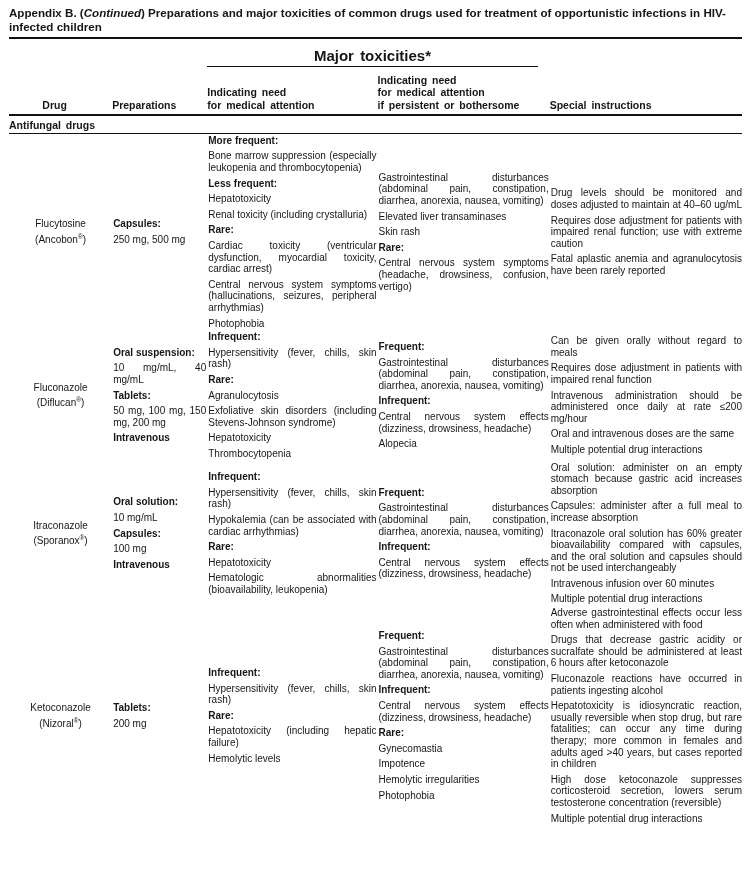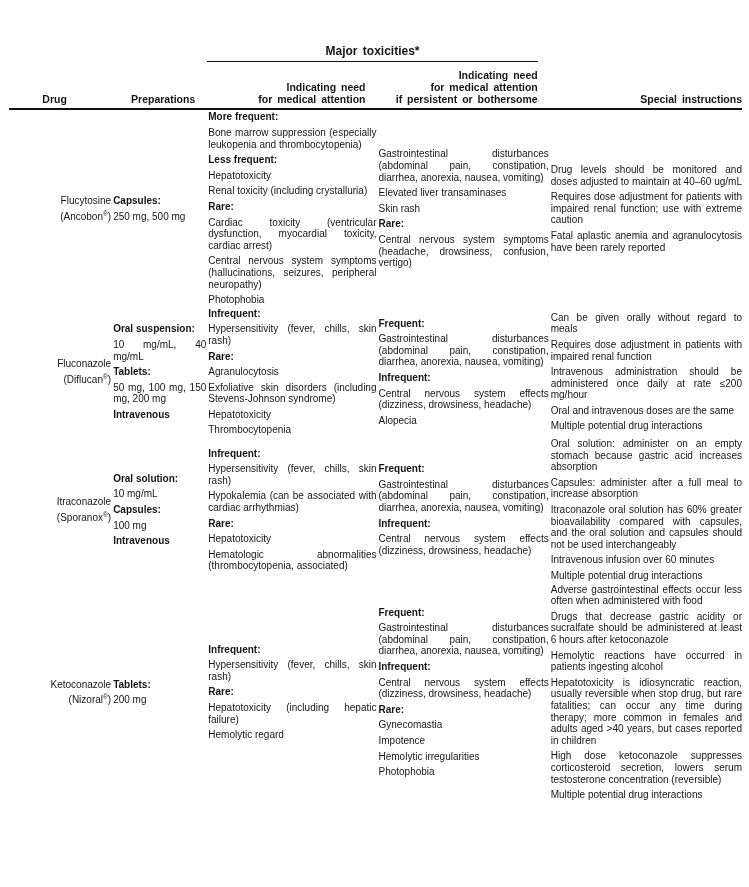--- a/index.html
+++ b/index.html
@@ -22,50 +22,52 @@
     font-size:10px; line-height:1.16;
   }
   col.c-drug { width:103px; }
   col.c-prep { width:95px; }
   col.c-att  { width:170px; }
   col.c-per  { width:172px; }
   col.c-spec { width:192px; }
 
   thead th { font-weight:bold; padding:0; }
   .mt-inner {
-    display:block; text-align:center; font-size:12px;
+    display:block; text-align:center; font-size:15px;
     border-bottom:1px solid #111; padding:2px 0 2px; margin-right:12px;
     word-spacing:2px;
-    margin-top:37px;
   }
   tr.col-head-row th {
-    vertical-align:bottom; text-align:right; white-space:pre-line;
+    vertical-align:bottom; text-align:left; white-space:pre-line;
     font-size:10.5px; padding:7px 12px 3px 0;
     border-bottom:2px solid #111; word-spacing:2px;
   }
   tr.col-head-row th.th-drug { text-align:center; }
   tr.col-head-row th.th-spec { padding-right:0; }
 
   td.section {
     font-weight:bold; font-size:10.5px; word-spacing:2px;
     border-bottom:1px solid #111; padding:3px 0 2px;
   }
   td.instructions-cell { padding-right:0; }
 
   .para { margin:0 0 4px 0; text-align:justify; hyphens:manual; }
   .para:last-child { margin-bottom:0; }
   .para.bold { font-weight:bold; }
-  td.drug-cell .para { text-align:right; }
+  td.drug-cell .para { text-align:center; }
   sup.reg { font-size:6.5px; vertical-align:super; line-height:0; }
 </style>
 </head>
 <body>
 
 <div class="page">
 
+  <div class="title-block">
+    <h1 class="title"><span>Appendix B. (</span><i>Continued</i><span>) Preparations and major toxicities of common drugs used for treatment of opportunistic infections in HIV-infected children</span></h1>
+  </div>
 
   <table class="drug-table">
     <colgroup>
       <col class="c-drug">
         <col class="c-prep">
         <col class="c-att">
         <col class="c-per">
         <col class="c-spec">
     </colgroup>
     <thead>
@@ -83,37 +85,40 @@
         <th>Indicating need
 for medical attention</th>
         <th>Indicating need
 for medical attention
 if persistent or bothersome</th>
         <th class="th-spec">Special instructions</th>
       </tr>
     </thead>
     <tbody id="table-body">
         <tr>
+          <td class="section" colspan="5">Antifungal drugs</td>
+        </tr>
+        <tr>
           <td class="drug-cell">
             <p class="para">Flucytosine</p>
             <p class="para">(Ancobon<sup class="reg">®</sup>)</p>
           </td>
           <td class="cell preparations-cell">
             <p class="para bold">Capsules:</p>
             <p class="para">250 mg, 500 mg</p>
           </td>
           <td class="cell attention-cell">
             <p class="para bold">More frequent:</p>
             <p class="para">Bone marrow suppression (especially leukopenia and thrombocytopenia)</p>
             <p class="para bold">Less frequent:</p>
             <p class="para">Hepatotoxicity</p>
             <p class="para">Renal toxicity (including crystal­luria)</p>
             <p class="para bold">Rare:</p>
             <p class="para">Cardiac toxicity (ventricular dysfunction, myocardial toxicity, cardiac arrest)</p>
-            <p class="para">Central nervous system symptoms (hallucinations, seizures, peripheral neuropathy)</p>
+            <p class="para">Central nervous system symptoms (hallucinations, seizures, peripheral arrhythmias)</p>
             <p class="para">Photophobia</p>
           </td>
           <td class="cell persistent-cell">
             <p class="para">Gastrointestinal disturbances (abdominal pain, constipation, diarrhea, anorexia, nausea, vomiting)</p>
             <p class="para">Elevated liver transaminases</p>
             <p class="para">Skin rash</p>
             <p class="para bold">Rare:</p>
             <p class="para">Central nervous system symptoms (headache, drowsi­ness, confusion, vertigo)</p>
           </td>
           <td class="cell instructions-cell">
@@ -169,21 +174,21 @@
             <p class="para bold">Capsules:</p>
             <p class="para">100 mg</p>
             <p class="para bold">Intravenous</p>
           </td>
           <td class="cell attention-cell">
             <p class="para bold">Infrequent:</p>
             <p class="para">Hypersensitivity (fever, chills, skin rash)</p>
             <p class="para">Hypokalemia (can be associated with cardiac arrhythmias)</p>
             <p class="para bold">Rare:</p>
             <p class="para">Hepatotoxicity</p>
-            <p class="para">Hematologic abnormalities (thrombocytopenia, associated)</p>
+            <p class="para">Hematologic abnormalities (bioavailability, leukopenia)</p>
           </td>
           <td class="cell persistent-cell">
             <p class="para bold">Frequent:</p>
             <p class="para">Gastrointestinal disturbances (abdominal pain, constipation, diarrhea, anorexia, nausea, vomiting)</p>
             <p class="para bold">Infrequent:</p>
             <p class="para">Central nervous system effects (dizziness, drowsiness, head­ache)</p>
           </td>
           <td class="cell instructions-cell">
             <p class="para">Oral solution: administer on an empty stomach because gastric acid increases absorption</p>
             <p class="para">Capsules: administer after a full meal to increase absorption</p>
@@ -199,37 +204,37 @@
           </td>
           <td class="cell preparations-cell">
             <p class="para bold">Tablets:</p>
             <p class="para">200 mg</p>
           </td>
           <td class="cell attention-cell">
             <p class="para bold">Infrequent:</p>
             <p class="para">Hypersensitivity (fever, chills, skin rash)</p>
             <p class="para bold">Rare:</p>
             <p class="para">Hepatotoxicity (including hepatic failure)</p>
-            <p class="para">Hemolytic regard</p>
+            <p class="para">Hemolytic levels</p>
           </td>
           <td class="cell persistent-cell">
             <p class="para bold">Frequent:</p>
             <p class="para">Gastrointestinal disturbances (abdominal pain, constipation, diarrhea, anorexia, nausea, vomiting)</p>
             <p class="para bold">Infrequent:</p>
             <p class="para">Central nervous system effects (dizziness, drowsiness, head­ache)</p>
             <p class="para bold">Rare:</p>
             <p class="para">Gynecomastia</p>
             <p class="para">Impotence</p>
             <p class="para">Hemolytic irregularities</p>
             <p class="para">Photophobia</p>
           </td>
           <td class="cell instructions-cell">
             <p class="para">Adverse gastrointestinal effects occur less often when administered with food</p>
             <p class="para">Drugs that decrease gastric acidity or sucralfate should be administered at least 6 hours after ketoconazole</p>
-            <p class="para">Hemolytic reactions have occurred in patients ingesting alcohol</p>
+            <p class="para">Fluconazole reactions have occurred in patients ingesting alcohol</p>
             <p class="para">Hepatotoxicity is idiosyncratic reaction, usually reversible when stop drug, but rare fatalities; can occur any time during therapy; more common in females and adults aged &gt;40 years, but cases reported in children</p>
             <p class="para">High dose ketoconazole suppresses corticosteroid secretion, lowers serum testosterone concentration (reversible)</p>
             <p class="para">Multiple potential drug interactions</p>
           </td>
         </tr>
       </tbody>
   </table>
 
 </div>
 

